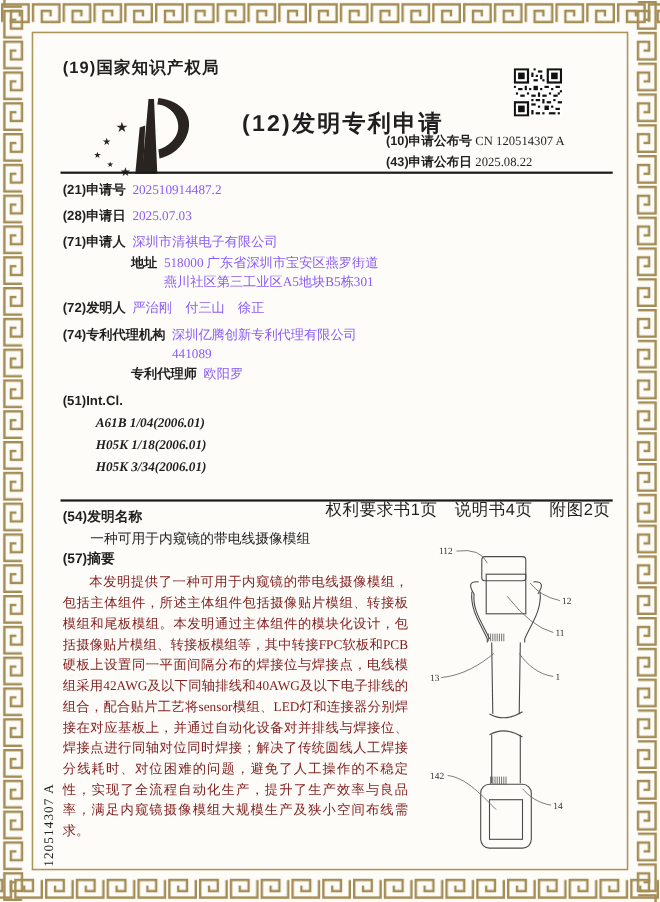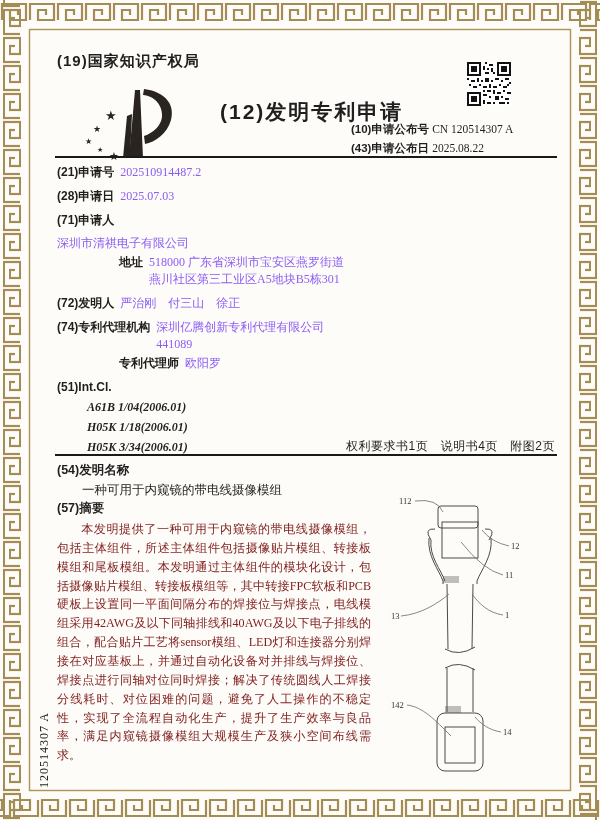--- a/index.html
+++ b/index.html
@@ -25,21 +25,21 @@
 
   .bib{position:absolute;left:2px;top:114px;width:324px;font-size:12px;line-height:1.42;}
   .row{display:flex;gap:6px;margin-bottom:7px;}
   .row .lb{font-weight:bold;white-space:nowrap;}
   .row .v{font-family:"Liberation Serif","DejaVu Serif",serif;color:#8b5cf6;}
   .sub{margin-left:62px;}
   .addr-v{max-width:206px;}
   .agency-v{max-width:176px;}
   .intcl-line{margin-left:30px;font-family:"Liberation Serif","DejaVu Serif",serif;
     font-style:italic;font-weight:bold;font-size:12px;margin-bottom:3px;}
-  .pages-info{position:absolute;right:2px;top:388px;font-size:12px;letter-spacing:.5px;}
+  .pages-info{position:absolute;right:2px;top:404px;font-size:15px;letter-spacing:.5px;}
 
   .sec54{position:absolute;left:2px;top:412px;width:330px;font-size:12.5px;}
   .sec54 .lb, .sec57 .lb{font-weight:bold;font-size:12.5px;}
   .sec54 .title{margin-top:3px;text-indent:2em;font-family:"Liberation Serif","DejaVu Serif",serif;}
   .sec57{position:absolute;left:2px;top:450px;width:314px;}
   .abstract{margin-top:3px;font-size:12.1px;line-height:1.56;text-align:justify;
     text-indent:2em;font-family:"Liberation Serif","DejaVu Serif",serif;color:#7f1d1d;}
 
   .figure{position:absolute;left:330px;top:434px;width:175px;height:306px;}
   .fig-stroke{fill:none;stroke:#4a4a4a;stroke-width:1;}
@@ -171,21 +171,21 @@
 
     <div class="bib">
       <div class="row">
         <span class="lb">(21)申请号</span>
         <span class="v">202510914487.2</span>
       </div>
       <div class="row">
         <span class="lb">(28)申请日</span>
         <span class="v">2025.07.03</span>
       </div>
-      <div class="row" style="margin-bottom:2px;flex-direction:column;">
+      <div class="row" style="margin-bottom:2px;">
         <span class="lb">(71)申请人</span>
         <span class="v">深圳市清祺电子有限公司</span>
       </div>
       <div class="row sub">
         <span class="lb">地址</span>
         <span class="v addr-v">518000 广东省深圳市宝安区燕罗街道燕川社区第三工业区A5地块B5栋301</span>
       </div>
       <div class="row">
         <span class="lb">(72)发明人</span>
         <span class="v">严治刚　付三山　徐正</span>

